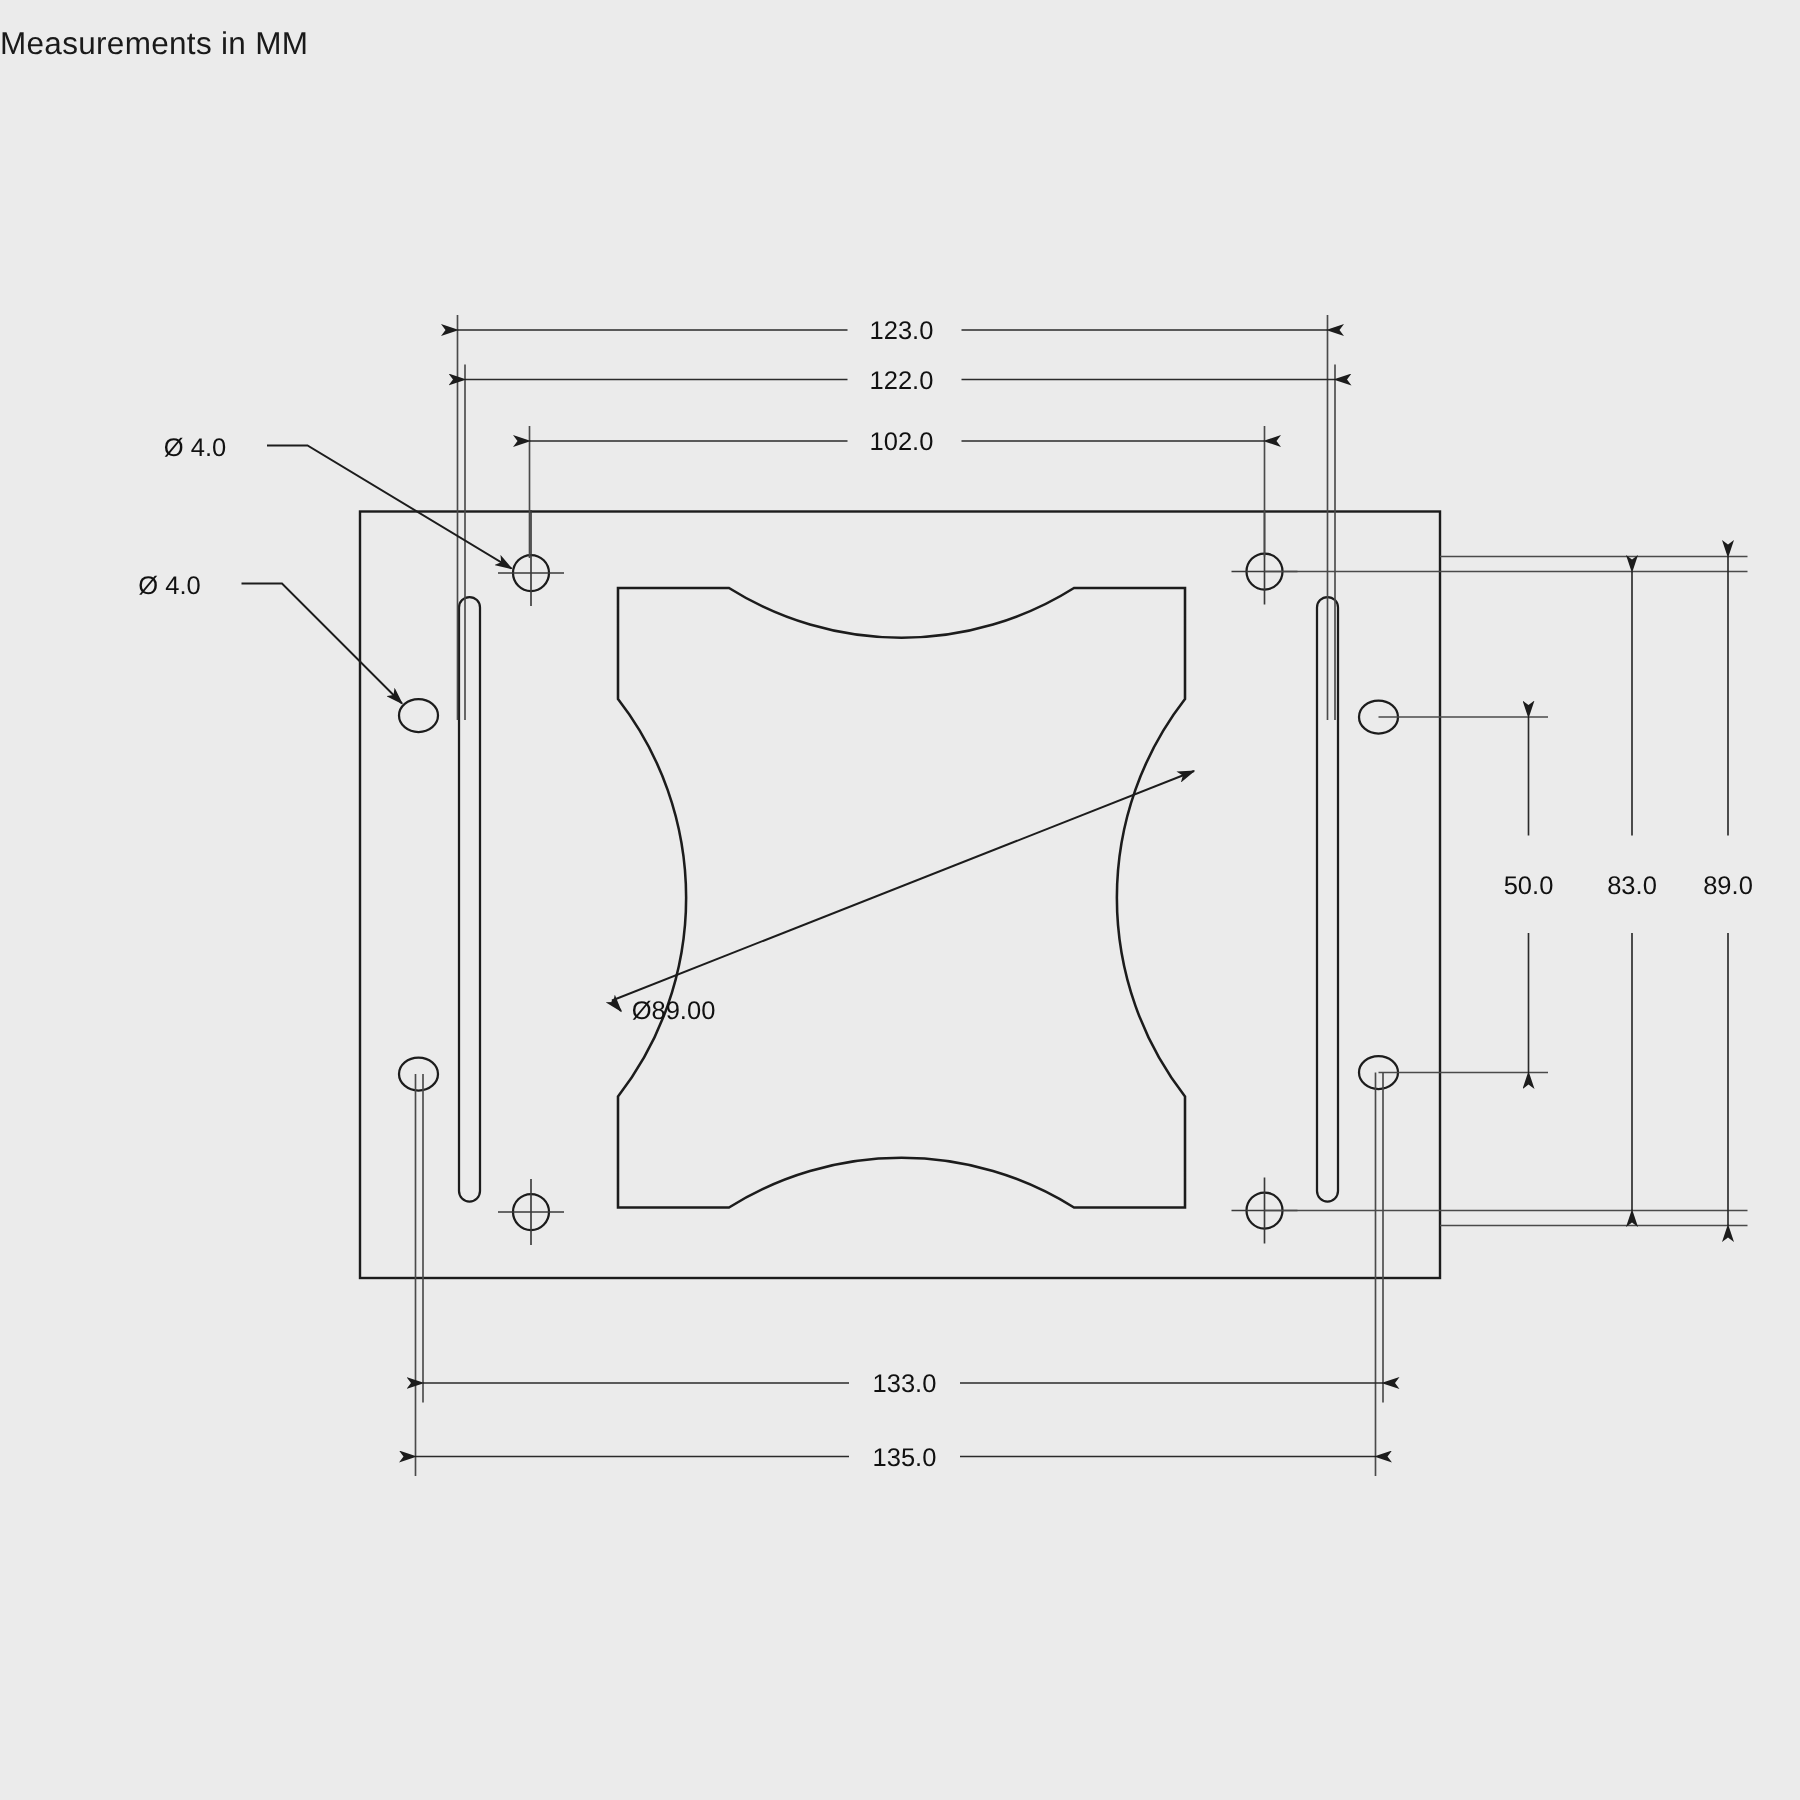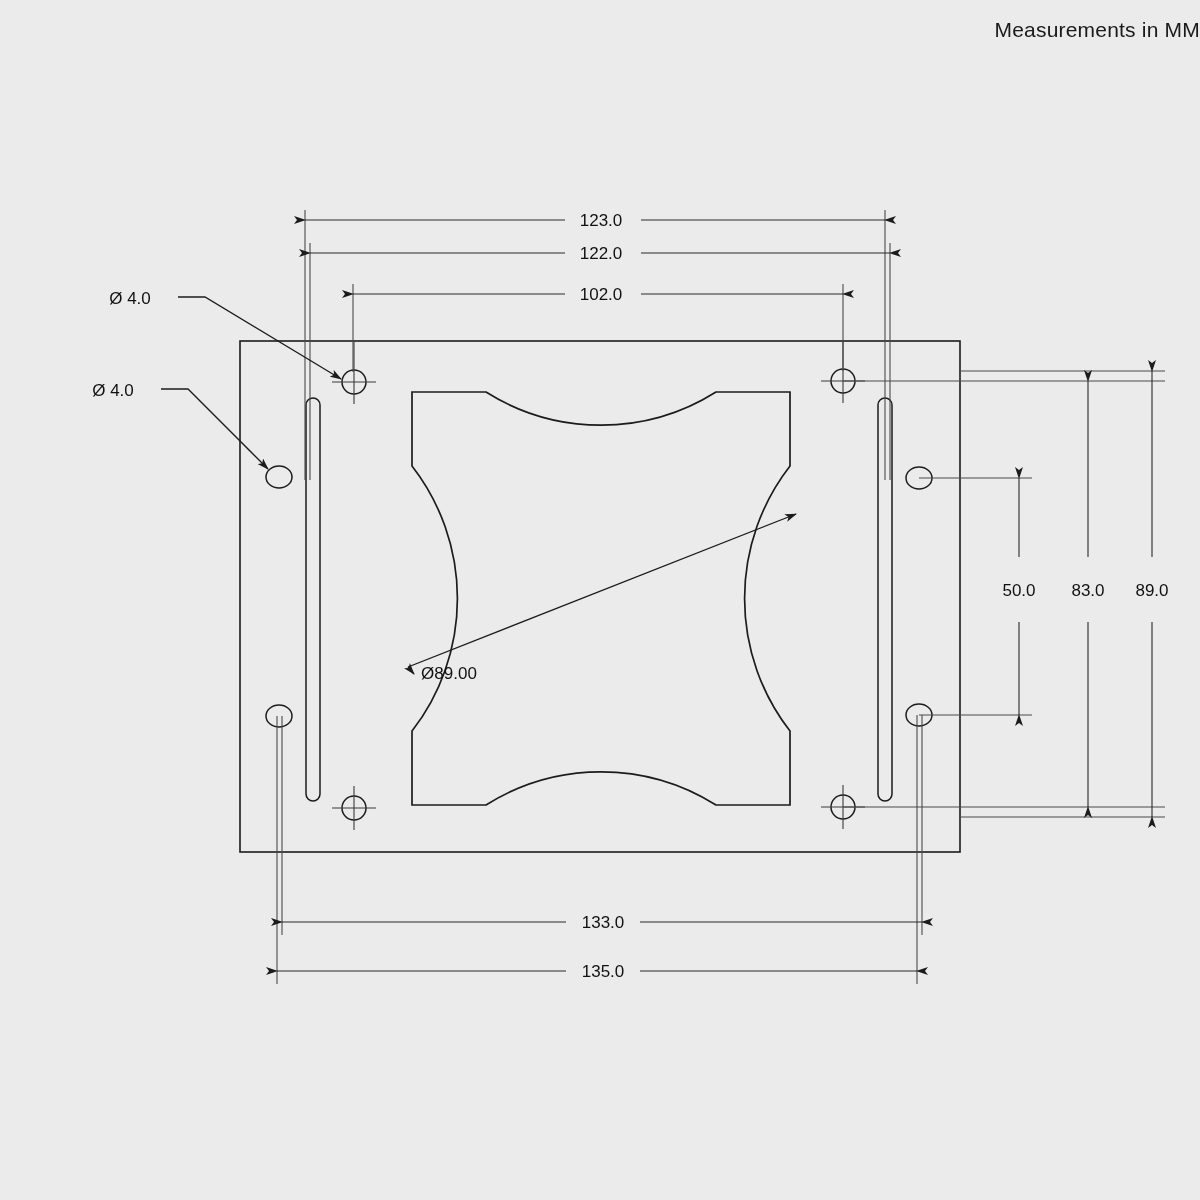--- a/index.html
+++ b/index.html
@@ -17,21 +17,21 @@
     position: relative;
     width: 1200px;
     height: 1200px;
     background: #ebebeb;
   }
   #title-text {
     position: absolute;
     left: 0;
     top: 18px;
     width: 1200px;
-    text-align: right;
+    text-align: left;
     font-size: 21px;
     color: #1a1a1a;
     letter-spacing: 0.2px;
   }
   svg#cad {
     position: absolute;
     left: 0;
     top: 0;
     width: 1200px;
     height: 1200px;

